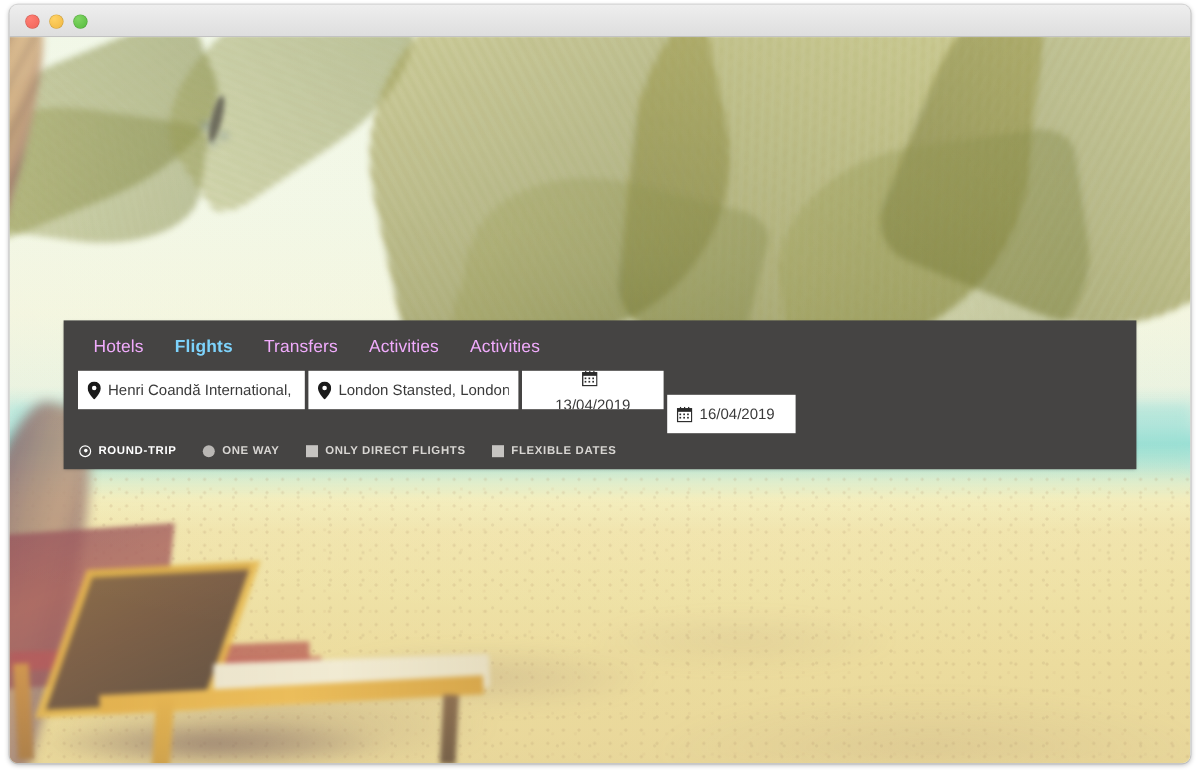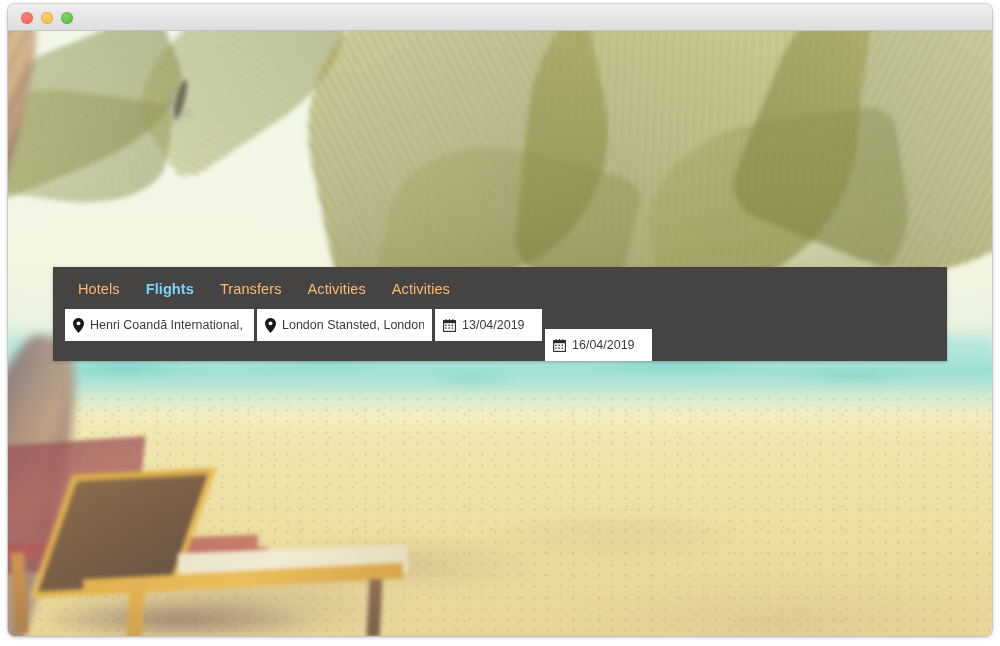--- a/index.html
+++ b/index.html
@@ -319,21 +319,21 @@
     box-shadow: 0 1px 3px rgba(0,0,0,.25);
   }
 
   #tab-bar {
     display: flex;
     align-items: center;
     padding: 12px 0 10px 12px;
   }
   .tab {
     font-size: 14.5px;
-    color: #fdba74;
+    color: #f0abfc;
     padding: 2px 13px;
     cursor: pointer;
     white-space: nowrap;
     letter-spacing: .1px;
   }
   .tab.active {
     color: #7dd3fc;
     font-weight: bold;
   }
 
@@ -364,21 +364,21 @@
   .field .ftext {
     font-size: 12.5px;
     color: #3a3a3a;
     white-space: nowrap;
     overflow: hidden;
     text-overflow: clip;
     line-height: 32px;
   }
   #field-origin      { width: 189px; }
   #field-destination { width: 175px; }
-  #field-depart      { width: 107px; }
+  #field-depart      { width: 118px; flex-direction: column; }
   #field-return      { width: 107px; margin-top: 20px; }
   #field-travellers  { width: 123px; }
 
   #field-travellers .ftext { flex: 1 1 auto; }
   #chevron-down-icon {
     flex: 0 0 auto;
     margin-left: 4px;
     color: #1c1c1c;
     display: inline-flex;
     align-items: center;
@@ -565,16 +565,39 @@
               <rect x="5.4" y="8.4" width="1.4" height="1.4" fill="#2b2b2b"></rect>
               <rect x="8.6" y="8.4" width="1.4" height="1.4" fill="#2b2b2b"></rect>
             </svg>
           </span>
           <span class="ftext">16/04/2019</span>
         </div>
 
 
       </div>
 
+      <div id="options-row">
+
+        <div class="opt selected">
+          <span class="radio on"></span>
+          <span class="opt-label">ROUND-TRIP</span>
+        </div>
+
+        <div class="opt">
+          <span class="radio off"></span>
+          <span class="opt-label">ONE WAY</span>
+        </div>
+
+        <div class="opt">
+          <span class="checkbox"></span>
+          <span class="opt-label">ONLY DIRECT FLIGHTS</span>
+        </div>
+
+        <div class="opt">
+          <span class="checkbox"></span>
+          <span class="opt-label">FLEXIBLE DATES</span>
+        </div>
+
+      </div>
     </div>
 
   </div>
 </div>
 
 </body></html>

